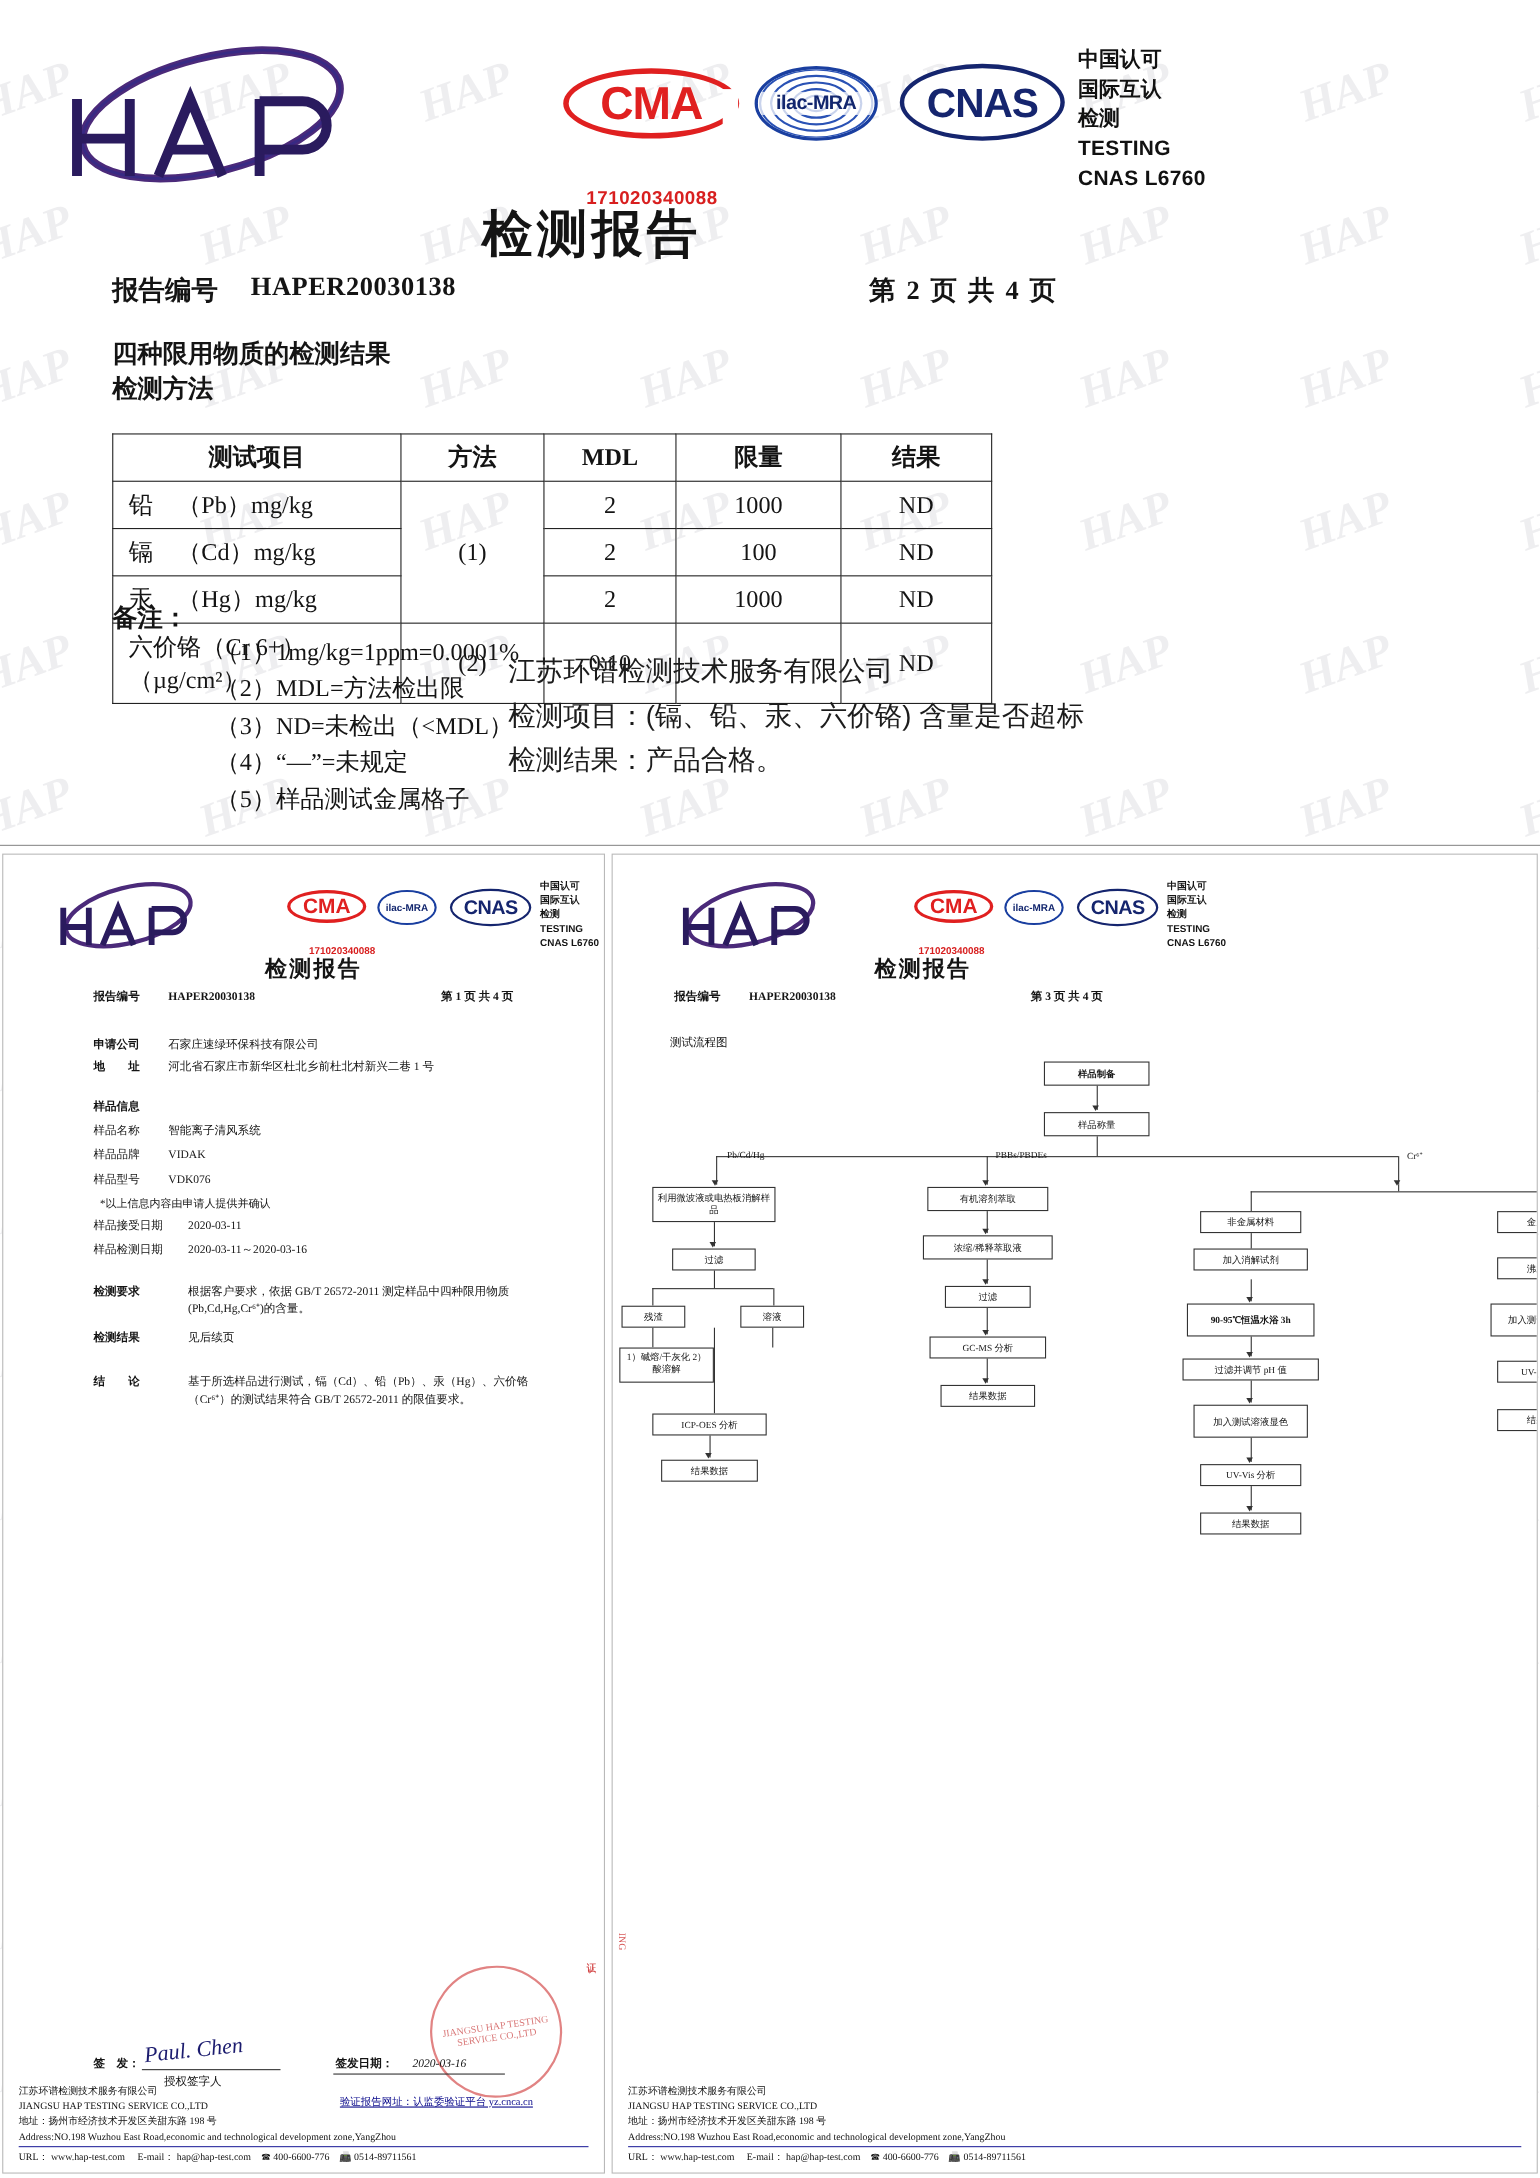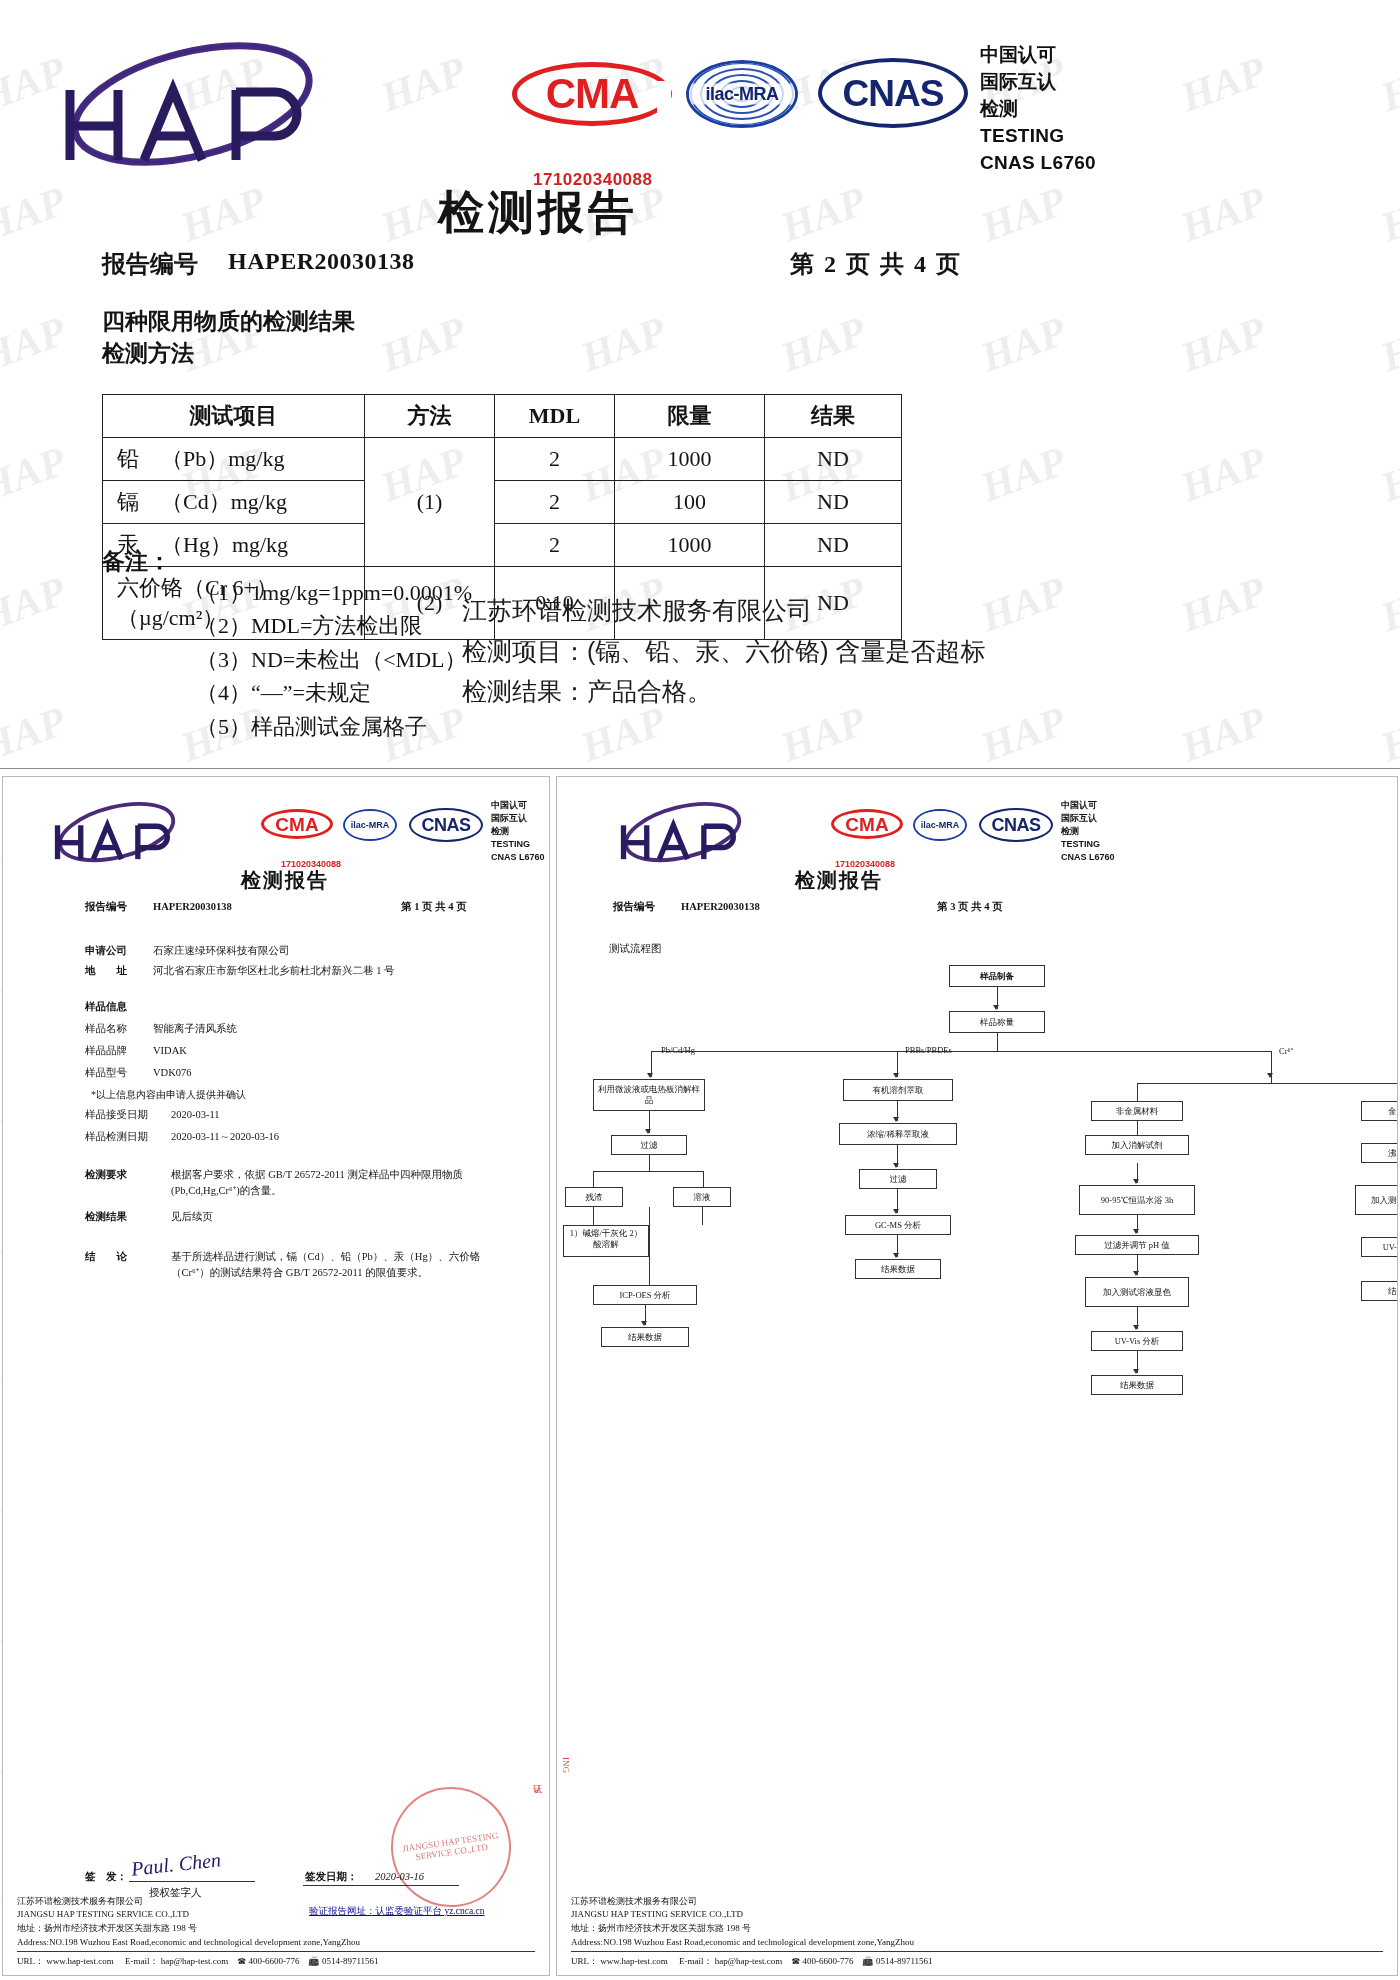--- a/index.html
+++ b/index.html
@@ -641,21 +641,21 @@
     <div class="fl-line" style="left:714px; top:300px; width:1px; height:6px;"></div>
     <div class="fl-line" style="left:580px; top:306px; width:268px; height:1px;"></div>
     <div class="fl-line" style="left:580px; top:306px; width:1px; height:18px;"></div>
 
     <div class="flowbox" style="left:534px; top:324px; width:92px; height:20px;">非金属材料</div>
     <div class="fl-line" style="left:580px; top:344px; width:1px; height:20px;"></div>
     <div class="arrow-d" style="left:576px; top:360px;"></div>
     <div class="flowbox" style="left:528px; top:358px; width:104px; height:20px;">加入消解试剂</div>
     <div class="fl-line" style="left:580px; top:386px; width:1px; height:20px;"></div>
     <div class="arrow-d" style="left:576px; top:402px;"></div>
-    <div class="flowbox" style="left:522px; top:408px; width:116px; height:30px;">90-95℃恒温水浴 3h</div>
+    <div class="flowbox" style="left:522px; top:408px; width:116px; height:30px;font-weight:bold;">90-95℃恒温水浴 3h</div>
     <div class="fl-line" style="left:580px; top:438px; width:1px; height:18px;"></div>
     <div class="arrow-d" style="left:576px; top:452px;"></div>
     <div class="flowbox" style="left:518px; top:458px; width:124px; height:20px;">过滤并调节 pH 值</div>
     <div class="fl-line" style="left:580px; top:478px; width:1px; height:20px;"></div>
     <div class="arrow-d" style="left:576px; top:494px;"></div>
     <div class="flowbox" style="left:528px; top:500px; width:104px; height:30px;">加入测试溶液显色</div>
     <div class="fl-line" style="left:580px; top:530px; width:1px; height:22px;"></div>
     <div class="arrow-d" style="left:576px; top:548px;"></div>
     <div class="flowbox" style="left:534px; top:554px; width:92px; height:20px;">UV-Vis 分析</div>
     <div class="fl-line" style="left:580px; top:574px; width:1px; height:22px;"></div>

